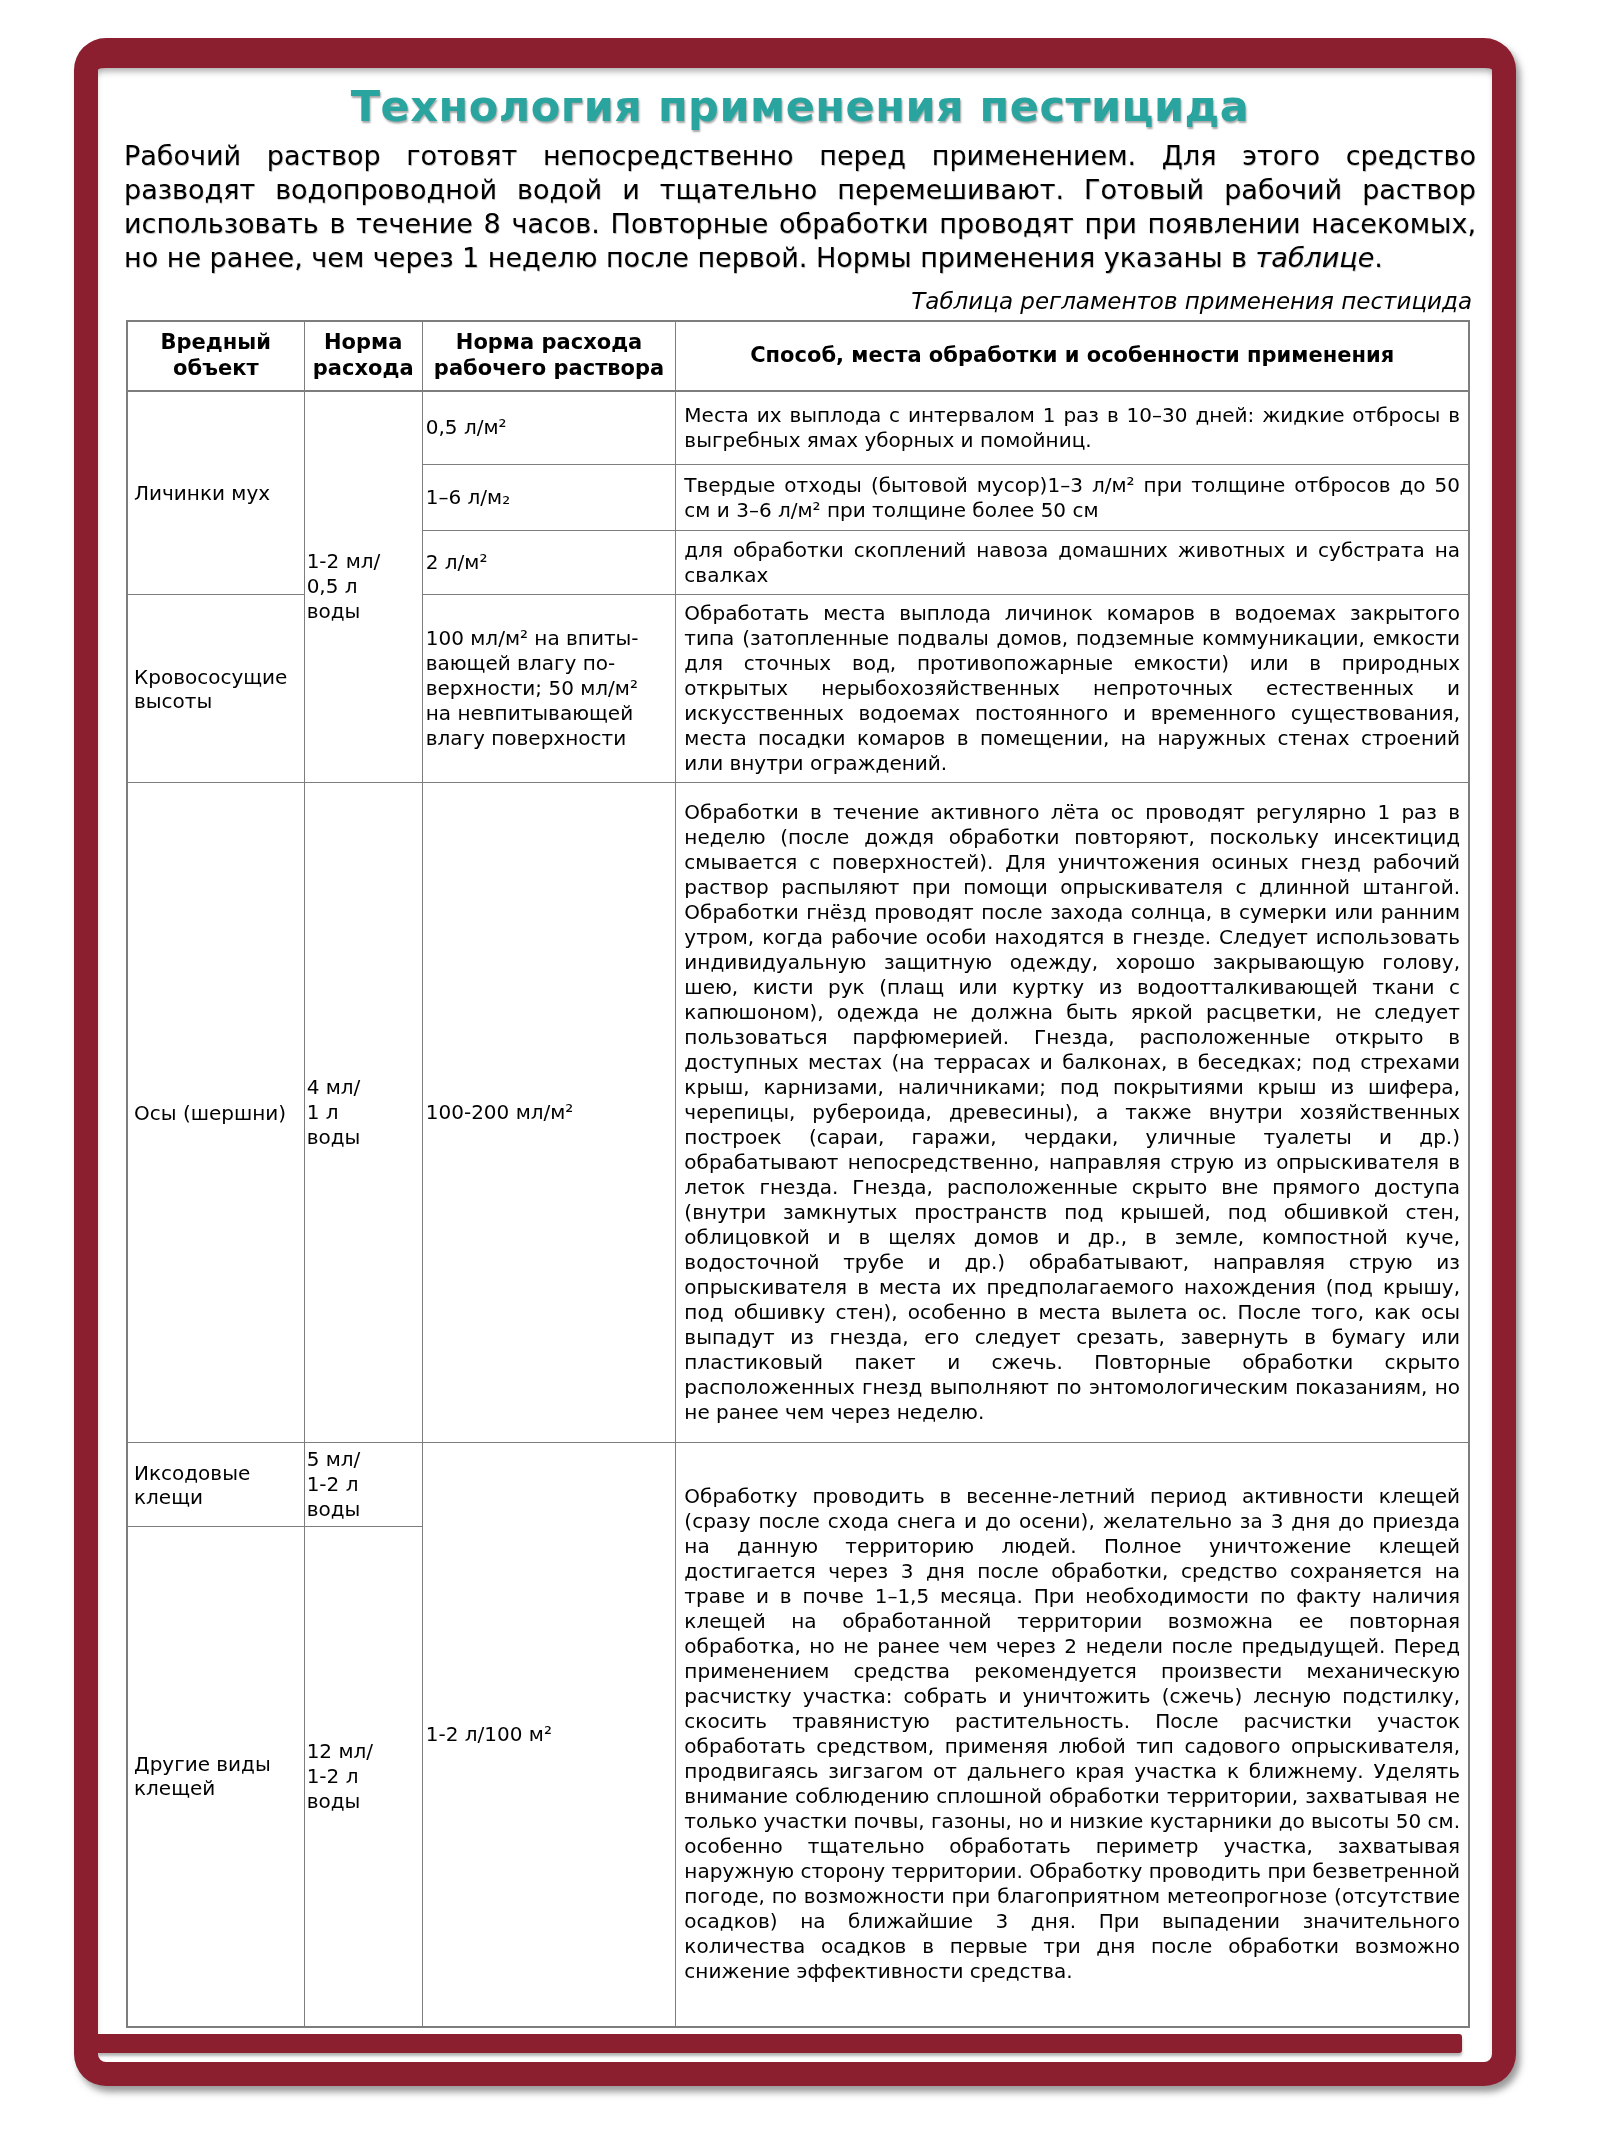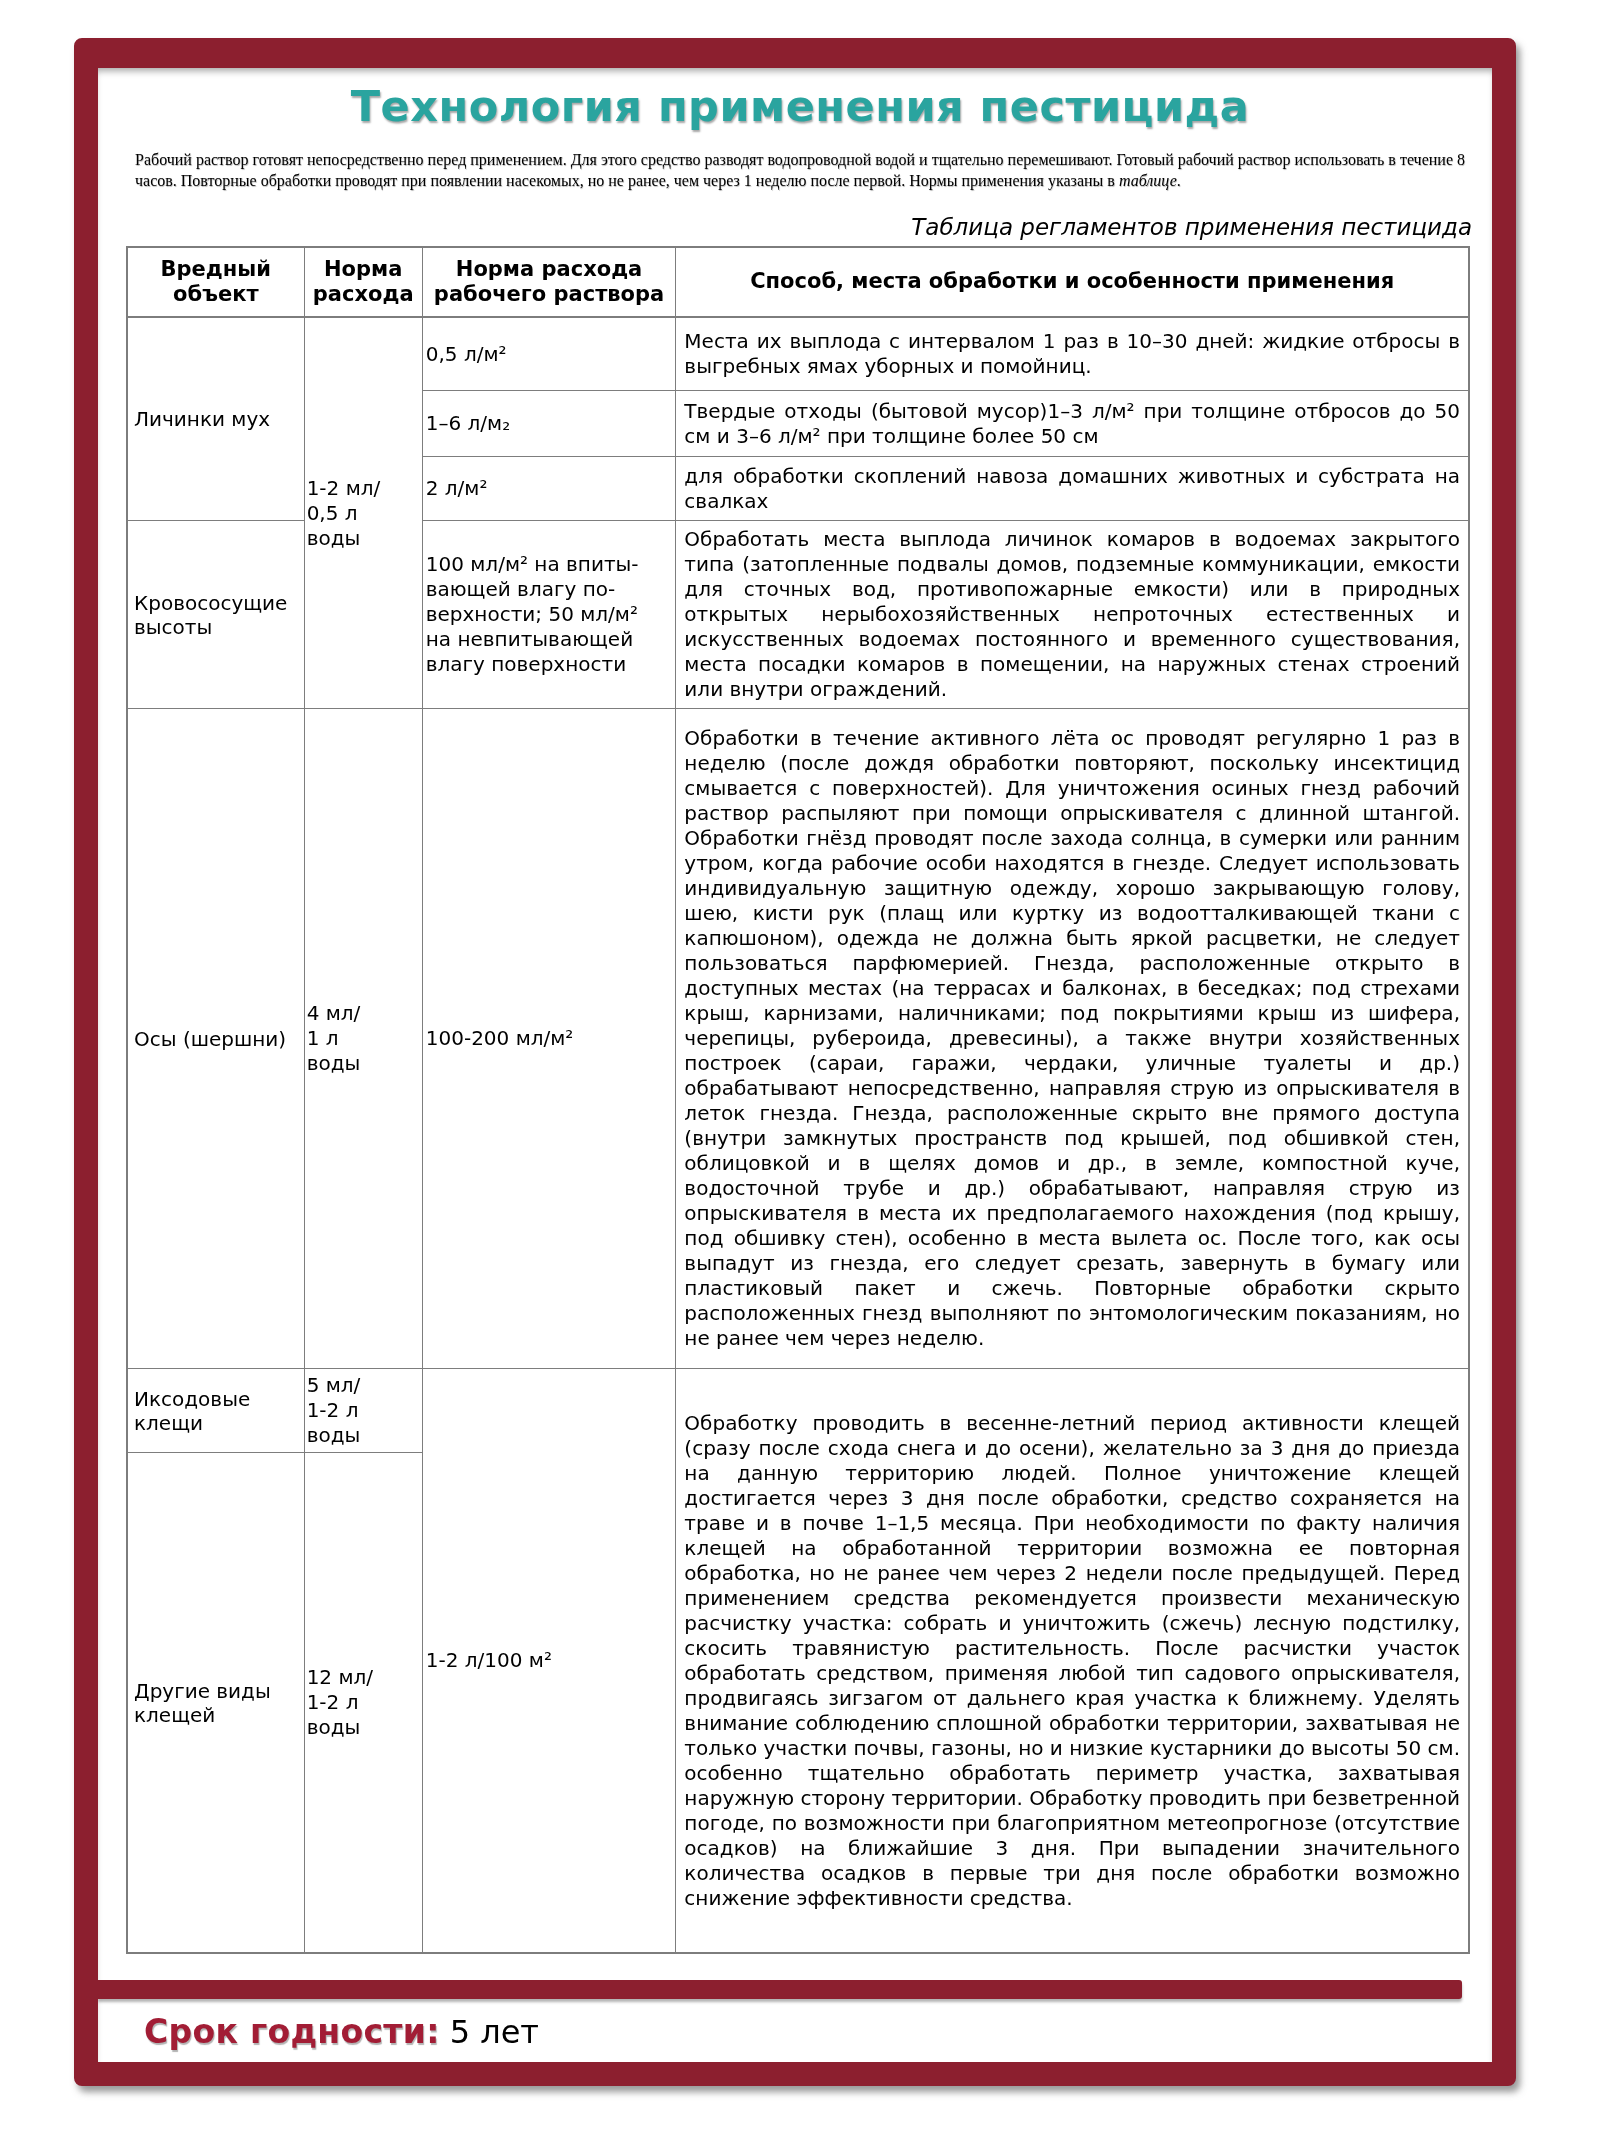--- a/index.html
+++ b/index.html
@@ -9,34 +9,33 @@
     --grid:#7d7d7d;
   }
   *{box-sizing:border-box;}
   html,body{margin:0;padding:0;background:#ffffff;}
   .page{
     position:relative;width:1600px;height:2133px;background:#ffffff;
     font-family:"DejaVu Sans","Liberation Sans",sans-serif;color:#000;
   }
   .frame{
     position:absolute;left:74px;top:38px;width:1442px;height:2048px;
-    border:24px solid var(--maroon);border-top-width:30px;border-radius:8px;
+    border:24px solid var(--maroon);border-top-width:30px;border-radius:32px;
     box-shadow:4px 6px 7px rgba(70,70,70,.55), inset 0 6px 7px -3px rgba(0,0,0,.35);
     display:flex;flex-direction:column;
     padding:10px 16px 6px 26px;overflow:hidden;background:#fff;
   }
   .title{
     margin:4px 0 8px;text-align:center;color:var(--teal);
     font-size:43px;font-weight:bold;letter-spacing:.5px;line-height:1.15;
     text-shadow:1px 2px 2px rgba(0,0,0,.35);
   }
   .intro{
-    margin:11px;font-size:16px;line-height:1.26;text-align:justify;
+    margin:0;font-size:27px;line-height:1.26;text-align:justify;
     text-shadow:.6px 1.2px .8px rgba(0,0,0,.28);
-    font-family:Liberation Serif, serif;
   }
   .intro i{font-style:italic;}
   .caption{
     text-align:right;font-style:italic;font-size:23px;margin:12px 4px 6px 0;
   }
   table.reg{
     border-collapse:collapse;width:calc(100% - 8px);margin-left:2px;
     border:2px solid var(--grid);
   }
   table.reg th,table.reg td{

